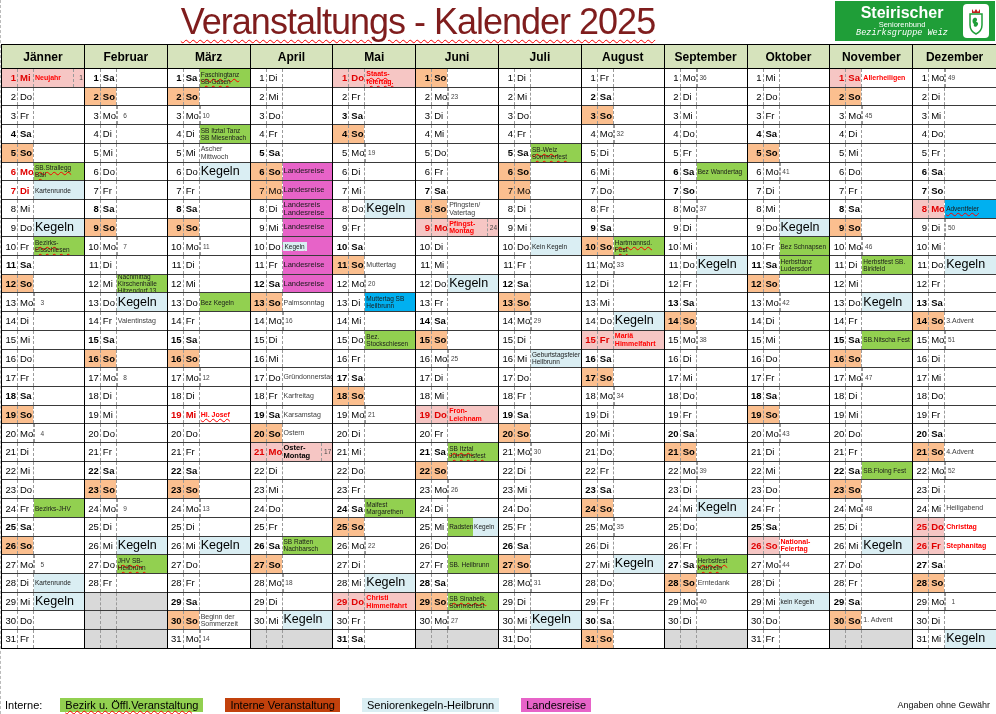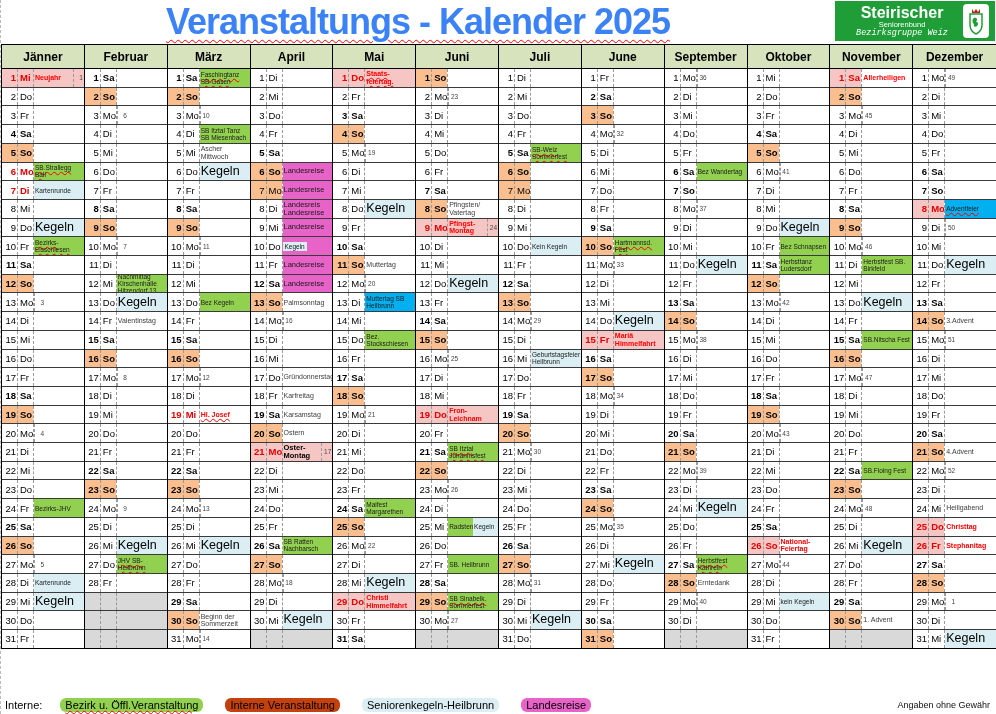--- a/index.html
+++ b/index.html
@@ -1,21 +1,21 @@
 <!DOCTYPE html>
 <html><head>
 <meta charset="utf-8">
 <style>
   html,body{margin:0;padding:0;}
   body{font-family:"Liberation Sans",sans-serif;background:#fff;}
   .page{position:relative;width:996px;height:714px;background:#fff;overflow:hidden;border-left:1px dashed #bbb;box-sizing:border-box;}
   
   .header{position:absolute;top:0;left:0;right:0;height:44px;display:flex;}
   .title-wrap{flex:1;text-align:center;padding-top:1px;}
-  .title{display:inline-block;font-size:36px;font-weight:bold;letter-spacing:-1px;color:#3b82f6;
+  .title{display:inline-block;font-size:36px;font-weight:normal;letter-spacing:-1px;color:#7f1d1d;
          text-decoration:underline wavy #f00;text-decoration-thickness:1px;text-underline-offset:5px;text-align:center;}
   .logo{width:160px;height:40px;margin:1px 1px 0 0;background:#1f9e38;color:#fff;display:flex;align-items:center;padding:1px 6px;box-sizing:border-box;}
   .logo-text{flex:1;text-align:center;line-height:1;}
   .logo-title{font-size:16px;font-weight:bold;}
   .logo-sub{font-size:7.5px;}
   .logo-region{font-size:8.5px;font-style:italic;font-family:Liberation Mono, monospace;}
   .crest{width:26px;height:34px;background:#fff;border-radius:4px;display:flex;align-items:center;justify-content:center;}
   
   .calendar{position:absolute;top:44px;left:0;width:996px;height:605px;box-sizing:border-box;border:1px solid #000;
             display:grid;grid-template-columns:repeat(12,1fr);}
@@ -43,21 +43,21 @@
   .chip.m{background:#e763c8;font-size:7.5px;}
   .chip.p{background:transparent;color:#3c3c3c;font-size:7px;}
   .chip.r{background:transparent;color:#f00;font-weight:bold;font-size:7px;}
   .chip.big{font-size:12.5px;color:#000;}
   .chip.bold{font-weight:bold;color:#000;font-size:7.5px;}
   .wavy{text-decoration:underline wavy #f00;text-decoration-thickness:1px;}
   .wk{width:11px;flex:none;border-left:1px dashed #9a9a9a;font-size:6.5px;color:#444;display:flex;align-items:center;justify-content:flex-end;padding-right:1px;box-sizing:border-box;}
   
   .legend{position:absolute;top:696px;left:0;right:0;height:18px;display:flex;align-items:center;gap:18px;padding:0 4px;font-size:11px;}
   .legend-label{flex:none;}
-  .lchip{padding:0 5px;line-height:14px;border-radius:6px;}
+  .lchip{padding:0 5px;line-height:14px;}
   .lchip.g{background:#92d050;}
   .lchip.c{background:#c2410c;}
   .lchip.b{background:#daeef3;}
   .lchip.m{background:#e763c8;}
   .note{margin-left:auto;font-size:9px;color:#111;padding-right:2px;}
 </style>
 </head>
 <body>
 
 <div class="page">
@@ -1348,21 +1348,21 @@
             <span class="chip b big">Kegeln</span>
           </div>
         </div>
         <div class="day t-n">
           <span class="num">31</span>
           <span class="wd">Do</span>
           <div class="evarea"></div>
         </div>
       </div>
       <div class="mcol">
-        <div class="mhead">June</div>
+        <div class="mhead">August</div>
         <div class="day t-n">
           <span class="num">1</span>
           <span class="wd">Fr</span>
           <div class="evarea"></div>
         </div>
         <div class="day t-n we">
           <span class="num">2</span>
           <span class="wd">Sa</span>
           <div class="evarea"></div>
         </div>

